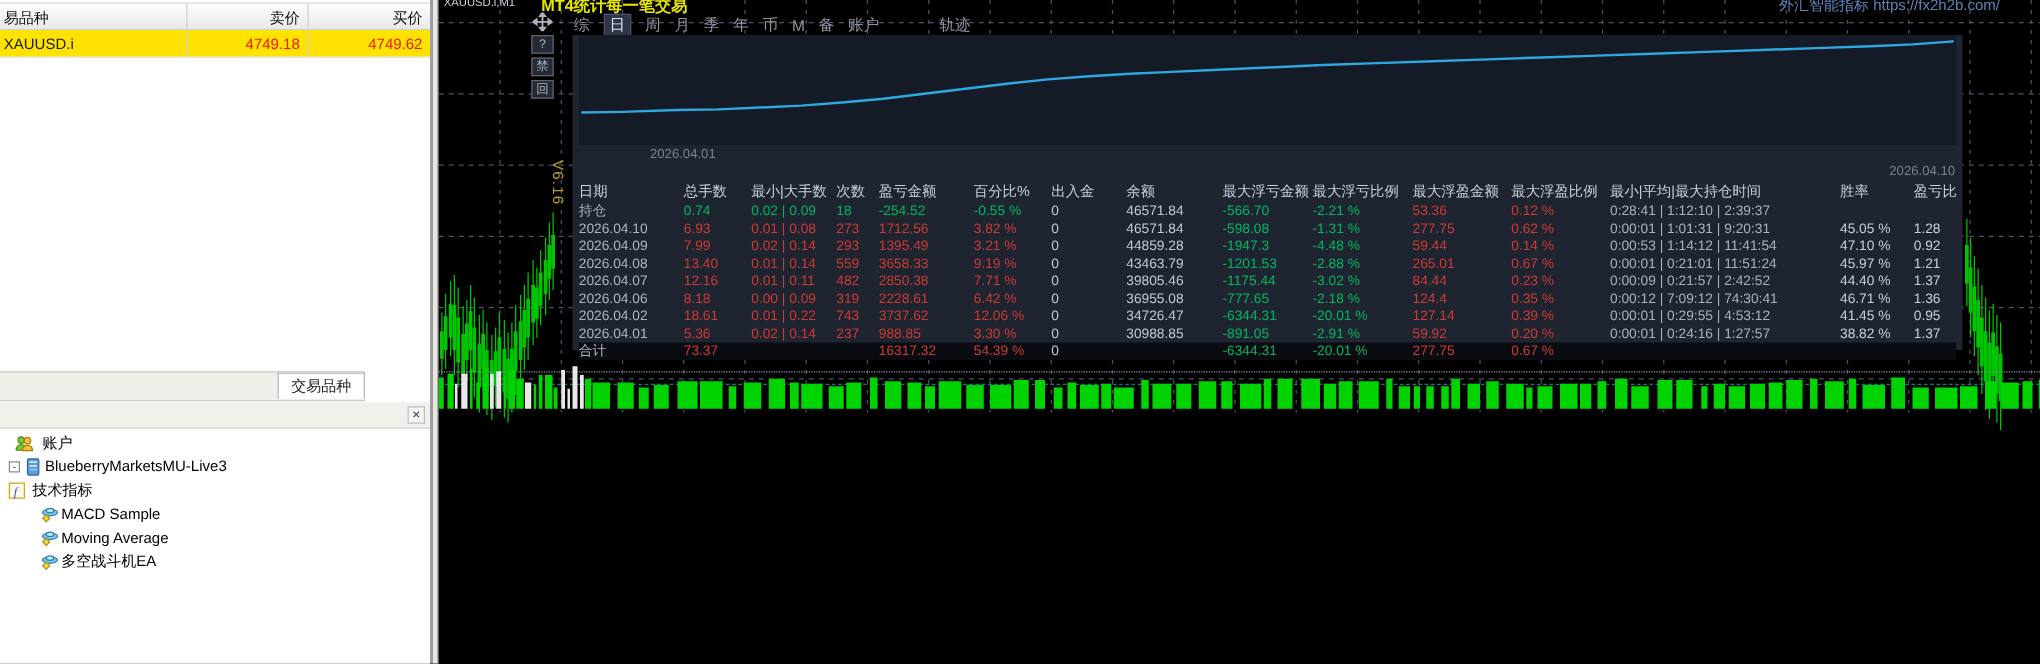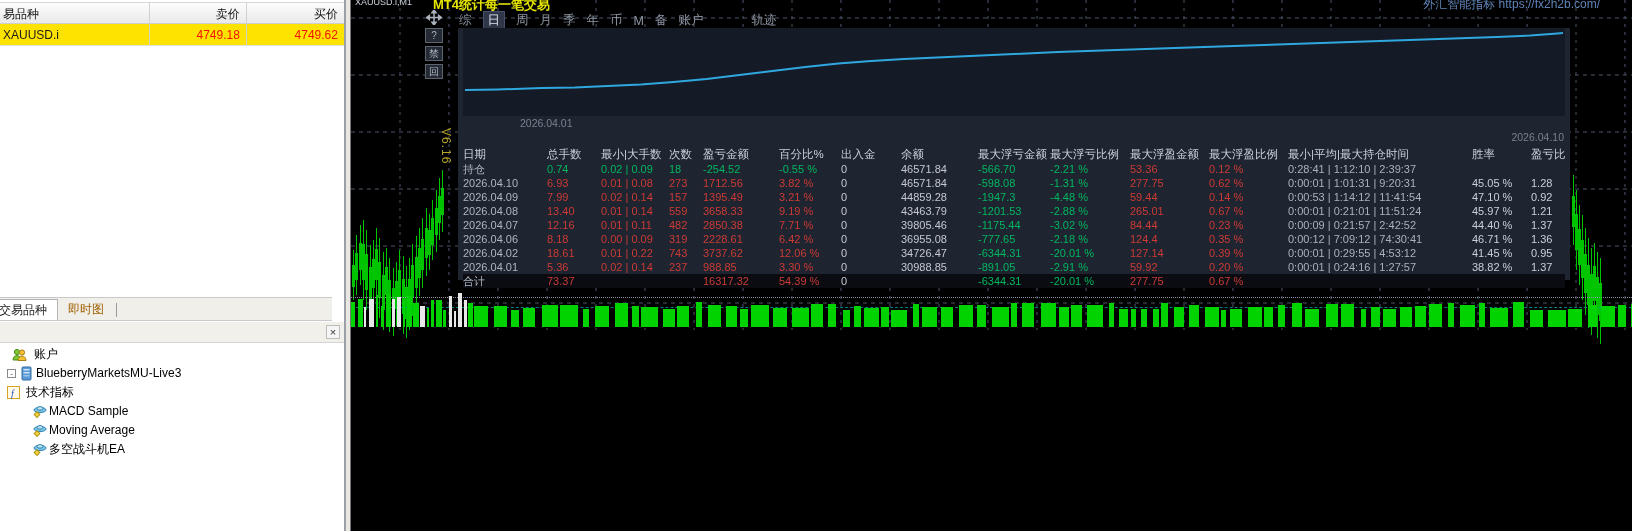--- a/index.html
+++ b/index.html
@@ -12,21 +12,21 @@
   #mw-table { position:absolute; left:0; top:2px; width:344px; }
   .mw-row { display:flex; height:22px; line-height:22px; font-size:12px; }
   .mw-head { background:linear-gradient(#fdfdfd,#e9e9e9); color:#111; border-top:1px solid #d7d7d7; border-bottom:1px solid #cfcfcf; }
   .mw-c1 { width:159px; padding-left:3px; border-right:1px solid #d0d0d0; }
   .mw-c2 { width:103px; text-align:right; padding-right:6px; border-right:1px solid #d0d0d0; }
   .mw-c3 { width:103px; text-align:right; padding-right:6px; }
   .mw-data { border-bottom:1px solid #e2e2e2; }
   .mw-sym { color:#1a1a1a; }
   #mw-fill { position:absolute; left:0; top:47px; width:344px; height:250px; background:#fff; }
 
-  #tabbar { position:absolute; left:0; top:297px; width:332px; height:24px; background:#f0efe9; border-top:1px solid #c9c9c9; border-bottom:1px solid #c9c9c9; display:flex; align-items:flex-end; }
+  #tabbar { position:absolute; left:0; top:297px; width:292px; height:24px; background:#f0efe9; border-top:1px solid #c9c9c9; border-bottom:1px solid #c9c9c9; display:flex; align-items:flex-end;flex-direction:column; }
   .tab { height:21px; line-height:20px; font-size:12px; color:#222; padding:0 10px; }
   .tab.active { background:#fff; border:1px solid #b5b5b5; border-bottom:none; margin-left:-12px; }
   .tab.idle { color:#a16207; }
   .tab-sep { width:1px; height:14px; background:#9a9a9a; margin:0 4px 3px 2px; }
 
   #nav-header { position:absolute; left:0; top:322px; width:344px; height:21px; background:#f1f0ea; border-bottom:1px solid #d5d5d5; }
   #nav-close { position:absolute; right:4px; top:3px; width:14px; height:14px; font-size:11px; line-height:13px; text-align:center; color:#333; border:1px solid #bdbdbd; background:#f5f5f5; cursor:default; }
 
   #nav-tree { position:absolute; left:0; top:345px; width:344px; height:186px; background:#fff; overflow:hidden; }
   .tree-row { position:relative; height:19px; line-height:19px; font-size:12px; color:#000; white-space:nowrap; }
@@ -524,21 +524,21 @@
             <div class="mfp">277.75</div>
             <div class="mfp">0.62 %</div>
             <div class="c-time">0:00:01 | 1:01:31 | 9:20:31</div>
             <div class="c-win">45.05 %</div>
             <div class="c-plr">1.28</div>
           </div>
           <div class="srow">
             <div class="c-date">2026.04.09</div>
             <div class="t-red">7.99</div>
             <div class="t-red">0.02 | 0.14</div>
-            <div class="t-red">157</div>
+            <div class="t-red">293</div>
             <div class="t-red">1395.49</div>
             <div class="t-red">3.21 %</div>
             <div class="c-io">0</div>
             <div class="c-bal">44859.28</div>
             <div class="mfl">-1947.3</div>
             <div class="mfl">-4.48 %</div>
             <div class="mfp">59.44</div>
             <div class="mfp">0.14 %</div>
             <div class="c-time">0:00:53 | 1:14:12 | 11:41:54</div>
             <div class="c-win">47.10 %</div>

